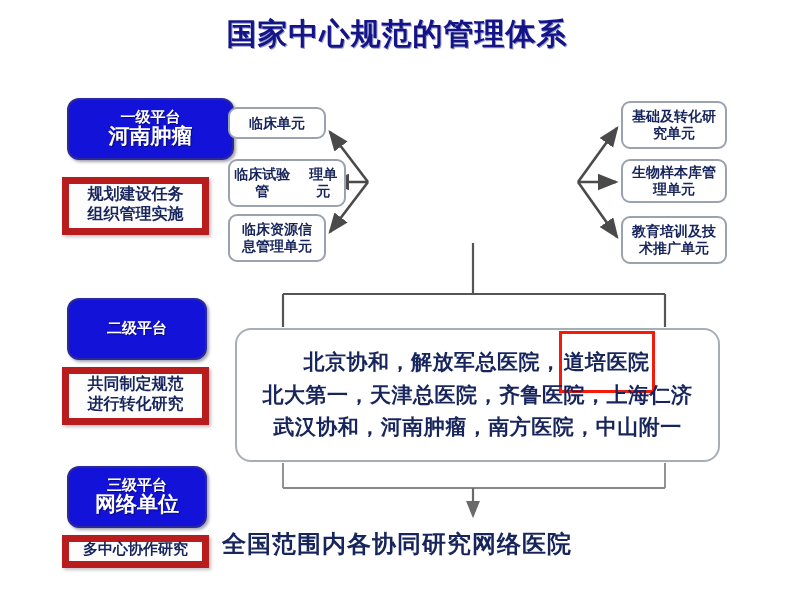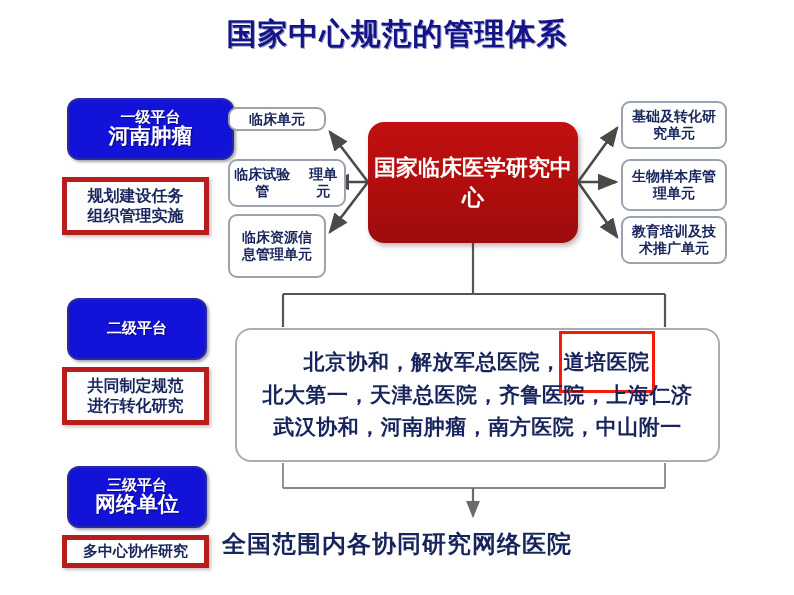--- a/index.html
+++ b/index.html
@@ -57,32 +57,33 @@
     font-size: 21px;
     font-weight: bold;
     line-height: 1.1;
     text-shadow: 1px 1px 1px rgba(0,0,0,0.45);
   }
 
   
   .desc-box {
     position: absolute;
     background: #fdfdfd;
-    border: 5px solid #b91c1c;
+    border: 7px solid #b91c1c;
     box-shadow: 2px 2px 3px rgba(120,120,135,0.45);
     display: flex;
     flex-direction: column;
     align-items: center;
     justify-content: center;
     color: #17255c;
     font-size: 16px;
     font-weight: bold;
     line-height: 1.22;
     text-align: center;
     box-sizing: border-box;
+    font-family: Liberation Mono, monospace;
   }
 
   
   .unit-box {
     position: absolute;
     background: #ffffff;
     border: 2px solid #9aa2ae;
     border-radius: 9px;
     display: flex;
     align-items: center;
@@ -217,52 +218,49 @@
   </div>
 
   <div class="level-chip" style="left:67px; top:466px; width:140px; height:62px;">
     <span class="l1">三级平台</span>
     <span class="l2">网络单位</span>
   </div>
   <div class="desc-box" style="left:62px; top:535px; width:147px; height:33px; font-size:15px;">
     <span>多中心协作研究</span>
   </div>
 
-  <div class="unit-box" style="left:228px; top:107px; width:98px; height:24px;text-align:center;">
+  <div class="unit-box" style="left:228px; top:107px; width:98px; height:32px;text-align:center;">
     <span>临床单元</span>
   </div>
 
   <div class="unit-box" style="left:228px; top:159px; width:118px; height:48px; flex-direction:row;gap:16px;">
     <span>临床试验管</span>
     <span>理单元</span>
   </div>
 
-  <div class="unit-box" style="left:228px; top:214px; width:98px; height:64px; flex-direction:column;">
+  <div class="unit-box" style="left:228px; top:214px; width:98px; height:48px; flex-direction:column;">
     <span>临床资源信</span>
     <span>息管理单元</span>
   </div>
 
   <div class="unit-box" style="left:621px; top:101px; width:106px; height:48px; flex-direction:column;">
     <span>基础及转化研</span>
     <span>究单元</span>
   </div>
 
-  <div class="unit-box" style="left:621px; top:159px; width:106px; height:52px; flex-direction:column;">
+  <div class="unit-box" style="left:621px; top:159px; width:106px; height:44px; flex-direction:column;">
     <span>生物样本库管</span>
     <span>理单元</span>
   </div>
 
   <div class="unit-box" style="left:621px; top:216px; width:106px; height:48px; flex-direction:column;">
     <span>教育培训及技</span>
     <span>术推广单元</span>
   </div>
 
-  <div class="center-box" style="left:368px; top:122px; width:210px; height:121px;">
-    <span>国家临床医学研究中心</span>
-  </div>
 
   <div class="hospital-box" style="left:235px; top:328px; width:485px; height:134px;">
     <div class="hospital-line">
       <span>北京协和，解放军总医院，</span><span class="hl-hi">道培医院</span>
     </div>
     <div class="hospital-line">北大第一，天津总医院，齐鲁医院，上海仁济</div>
     <div class="hospital-line">武汉协和，河南肿瘤，南方医院，中山附一</div>
   </div>
 
   <div class="bottom-caption">全国范围内各协同研究网络医院</div>

